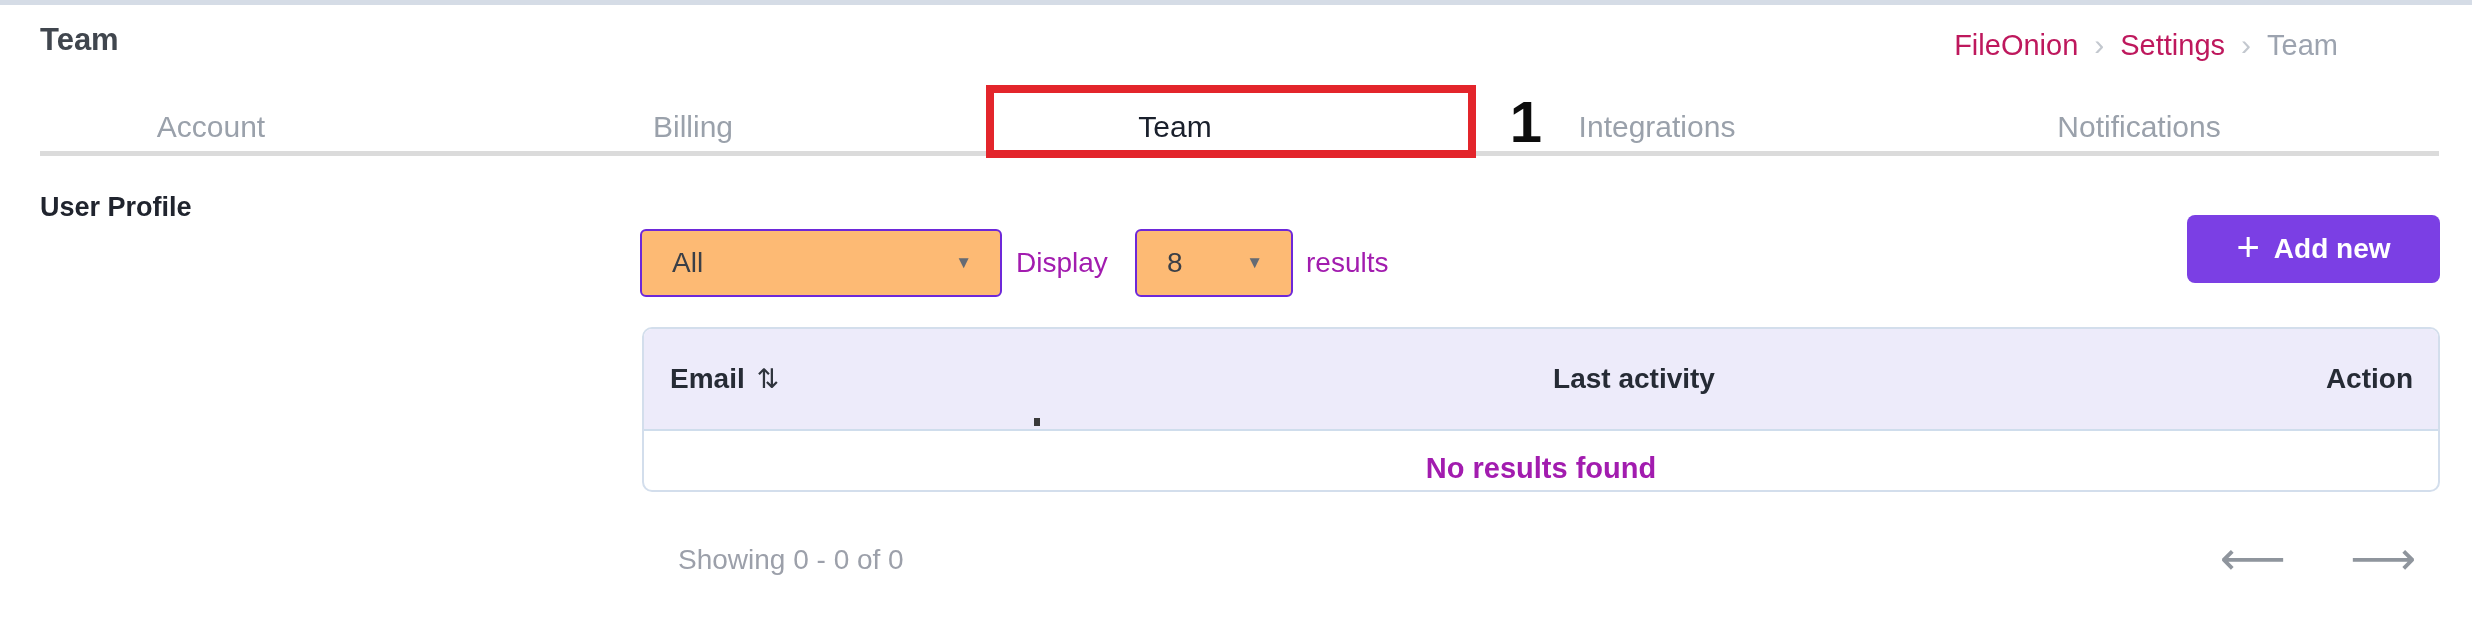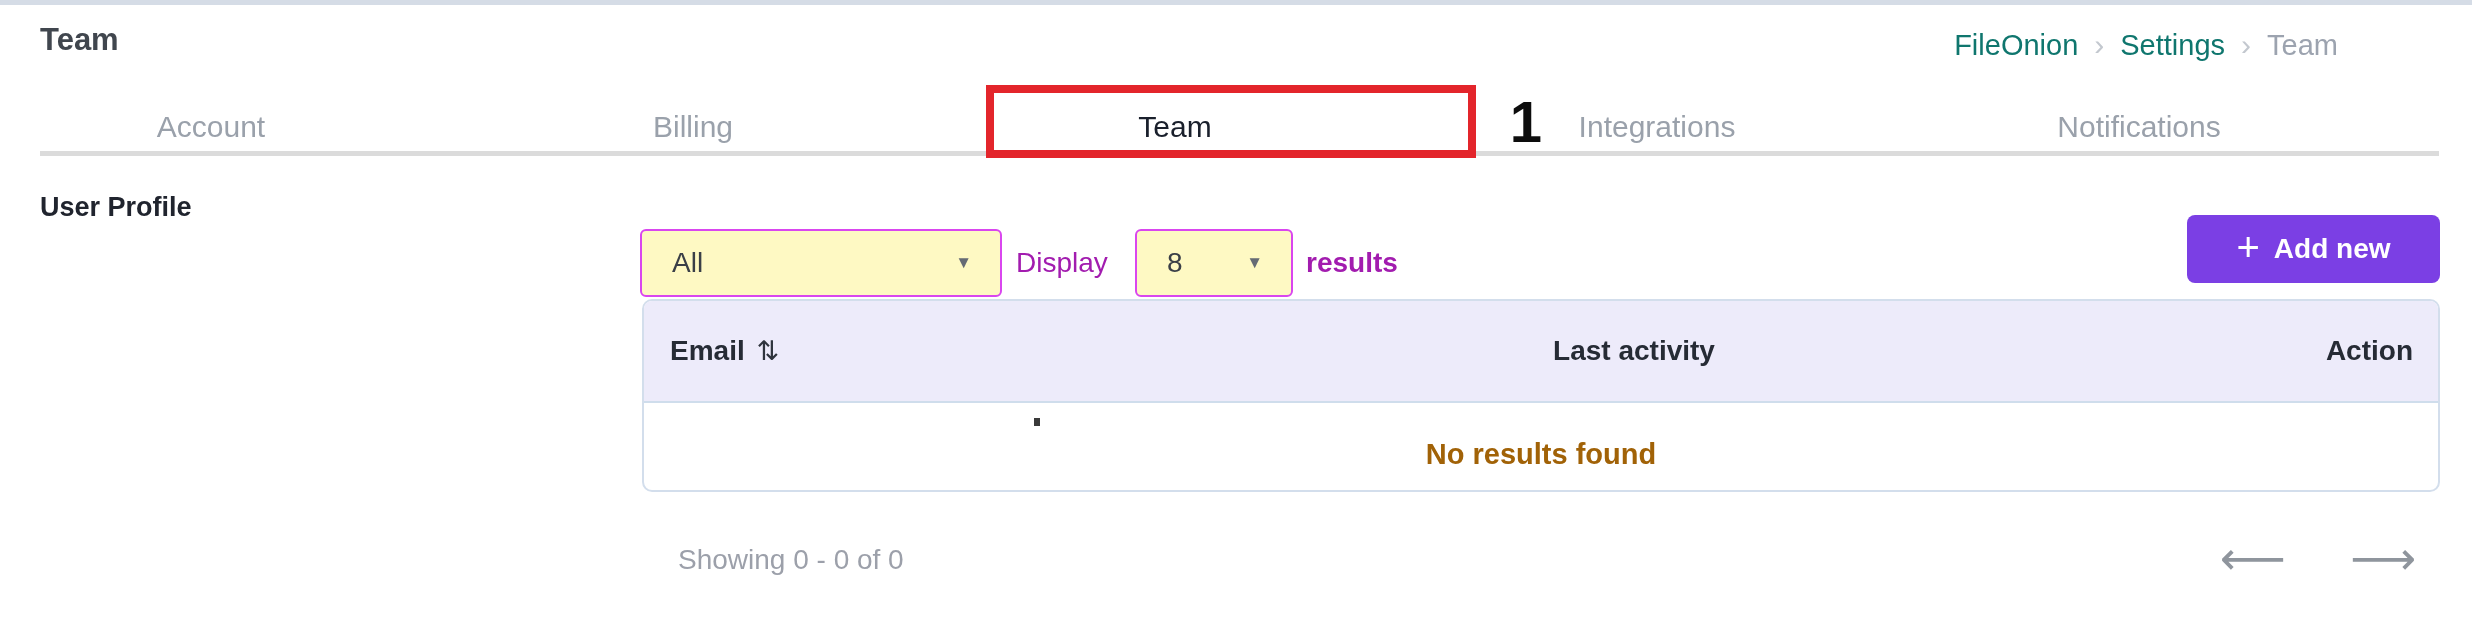--- a/index.html
+++ b/index.html
@@ -18,21 +18,21 @@
   
   .page-title {
     position: absolute; left: 40px; top: 18px;
     font-size: 31px; font-weight: bold; color: #40464e; line-height: 44px;
   }
   .breadcrumb {
     position: absolute; right: 134px; top: 23px;
     display: flex; align-items: center; gap: 16px;
     font-size: 29px; line-height: 44px; white-space: nowrap;
   }
-  .crumb-link { color: #0f766e; cursor: pointer; }
+  .crumb-link { color: #be185d; cursor: pointer; }
   .crumb-sep { color: #c3c8cf; font-size: 30px; }
   .crumb-current { color: #9ca3af; }
   
   .tabs {
     position: absolute; left: -30px; top: 95px; width: 2410px; height: 64px;
     display: flex; z-index: 3;
   }
   .tab {
     flex: 1 1 0; text-align: center; font-size: 30px; line-height: 64px;
     color: #9aa1ab; cursor: pointer;
@@ -57,66 +57,66 @@
     position: absolute; left: 40px; top: 188px;
     font-size: 27px; font-weight: bold; color: #20242e; line-height: 38px;
   }
   .section-desc {
     position: absolute; left: 40px; top: 248px; width: 625px;
     font-size: 27px; color: #383c44; line-height: 45px;
   }
   
   .select {
     position: absolute; top: 229px; height: 68px; box-sizing: border-box;
-    border: 2px solid #d946ef; border-radius: 6px; background: #fef9c3;
+    border: 2px solid #6d28d9; border-radius: 6px; background: #fdba74;
     display: flex; align-items: center; cursor: pointer;
   }
   .select-filter { left: 640px; width: 362px; }
   .select-pagesize { left: 1135px; width: 158px; }
   .select-value {
     padding-left: 30px; font-size: 28px; color: #3a3f47; flex: 1 1 auto;
   }
   .select-caret {
     font-size: 17px; color: #656b74; padding-right: 28px; flex: 0 0 auto;
   }
   .toolbar-label {
     position: absolute; top: 229px; font-size: 28px; color: #a21caf;
     line-height: 68px; white-space: nowrap;
   }
   .label-display { left: 1016px; }
-  .label-results { left: 1306px; font-weight: bold; }
+  .label-results { left: 1306px; }
   .add-button {
     position: absolute; left: 2187px; top: 215px; width: 253px; height: 68px;
     background: #7b3fe4; border-radius: 8px; cursor: pointer;
     display: flex; align-items: center; justify-content: center; gap: 14px;
     color: #ffffff;
   }
   .add-button .plus { font-size: 40px; font-weight: 300; line-height: 40px; margin-top: -4px; }
   .add-button .add-label { font-size: 28px; font-weight: bold; }
   
   .table-card {
-    position: absolute; left: 642px; top: 299px; width: 1798px; height: 193px;
+    position: absolute; left: 642px; top: 327px; width: 1798px; height: 165px;
     box-sizing: border-box; border: 2px solid #d3deec; border-radius: 10px;
     background: #ffffff; display: flex; flex-direction: column; overflow: hidden;
   }
   .table-header {
     flex: 0 0 100px; background: #edebfa; border-bottom: 2px solid #cfddec;
     display: flex; align-items: center;
     font-size: 28px; font-weight: bold; color: #262b35;
   }
   .th-email {
     flex: 0 0 640px; box-sizing: border-box; padding-left: 26px;
     display: flex; align-items: center; cursor: pointer;
   }
   .sort-icon { font-size: 27px; color: #2f343d; margin-left: 12px; font-weight: normal; }
   .th-activity { flex: 0 0 700px; text-align: center; }
   .th-action { flex: 1 1 auto; text-align: right; padding-right: 25px; box-sizing: border-box; }
   .table-empty {
     flex: 1 1 auto; display: flex; align-items: center; justify-content: center;
-    font-size: 29px; font-weight: bold; color: #a16207; margin-top: 16px;
+    font-size: 29px; font-weight: bold; color: #a21caf; margin-top: 16px;
   }
   .stray-mark {
     position: absolute; left: 1034px; top: 418px; width: 6px; height: 8px;
     background: #3a3a3a; z-index: 5;
   }
   
   .paging-summary {
     position: absolute; left: 642px; top: 538px;
     font-size: 28px; color: #9ca0aa; line-height: 44px; margin-left: 36px;
   }

